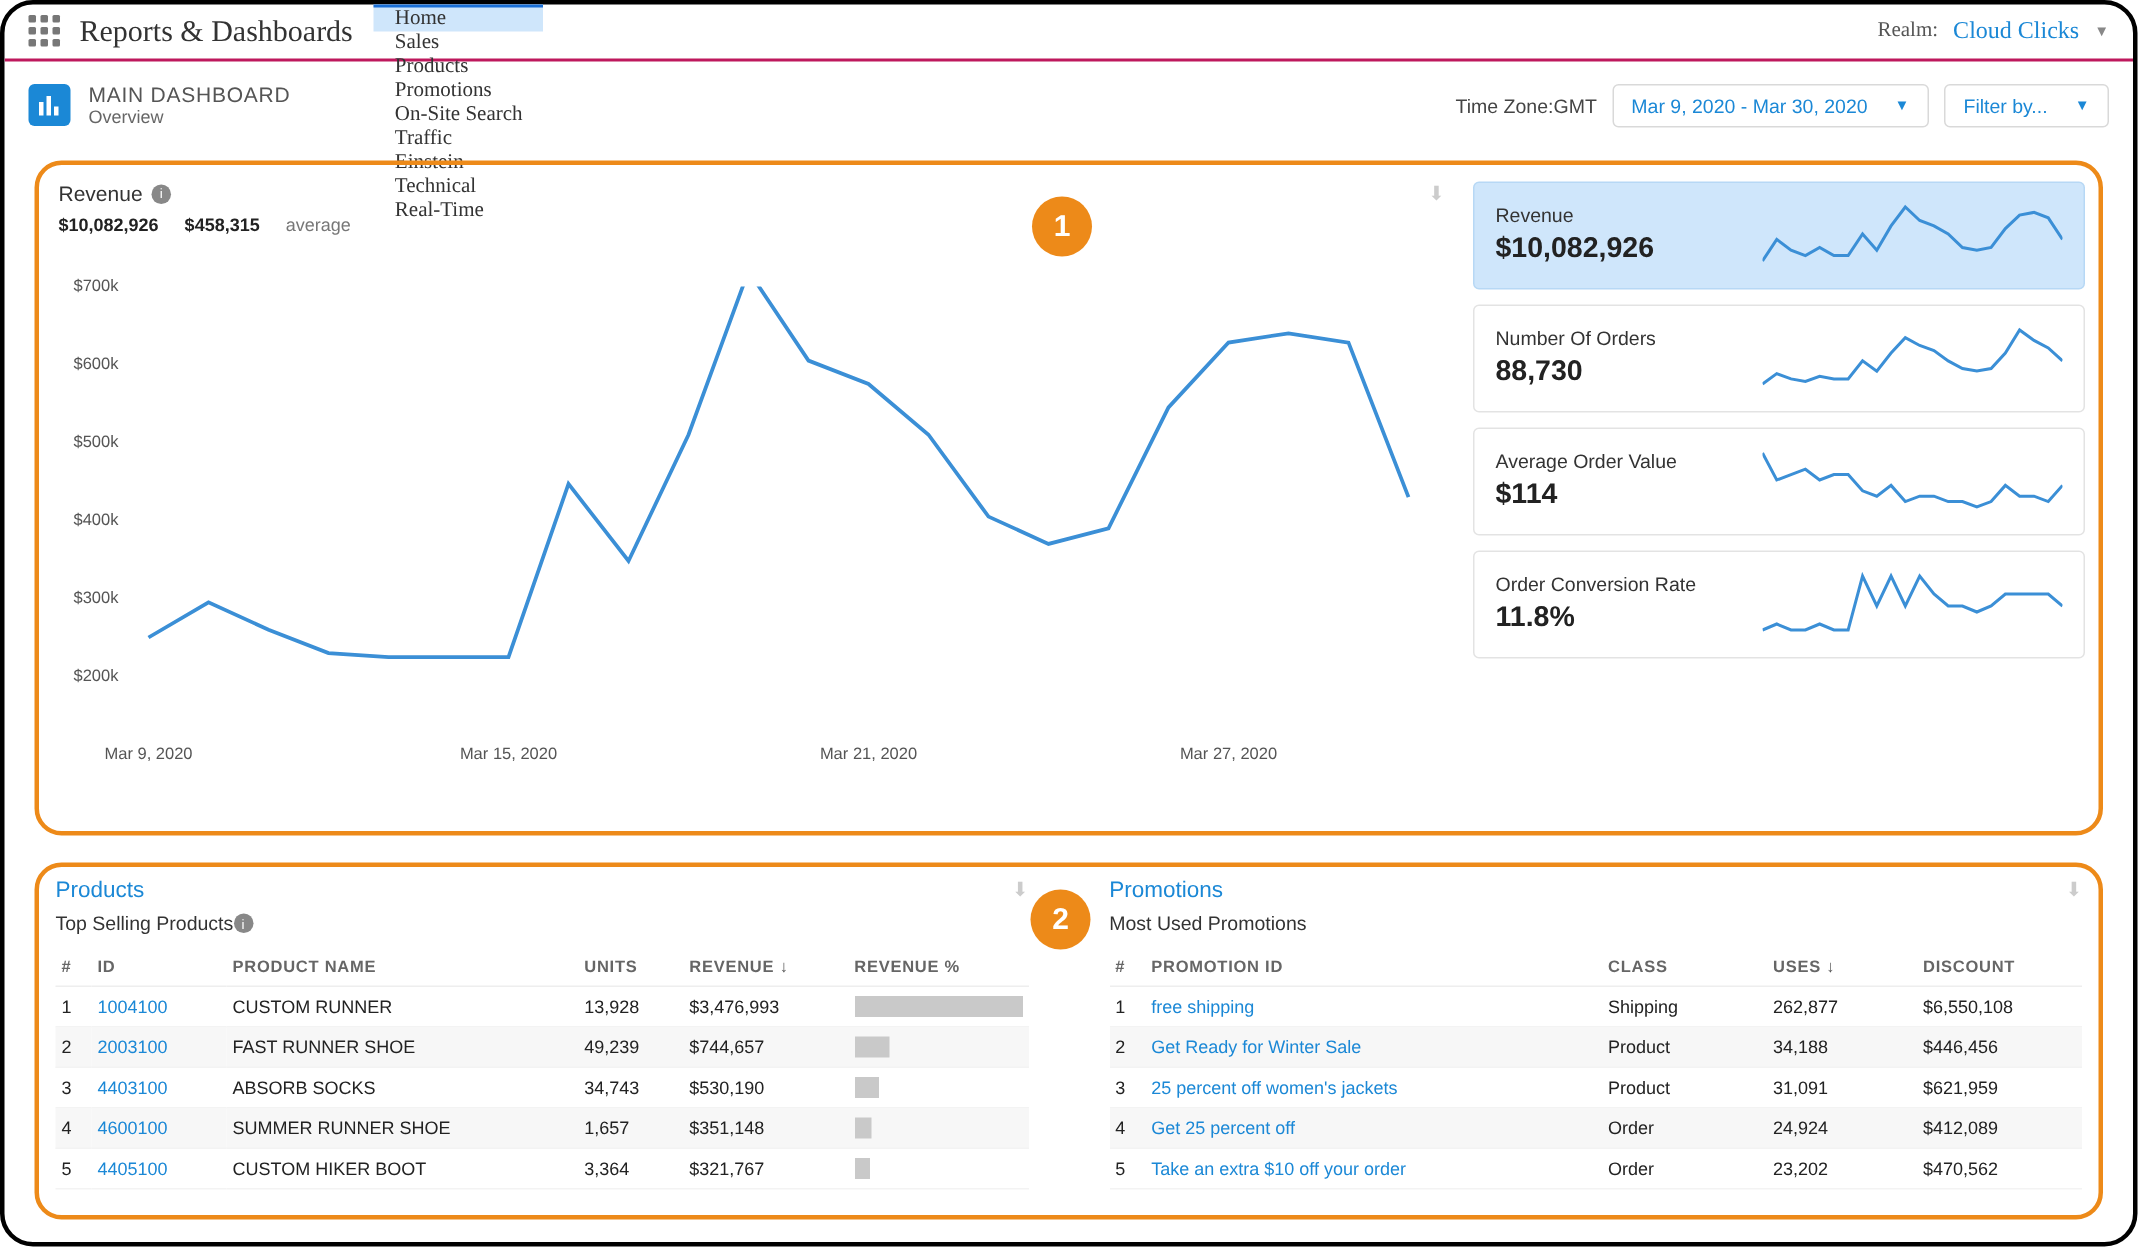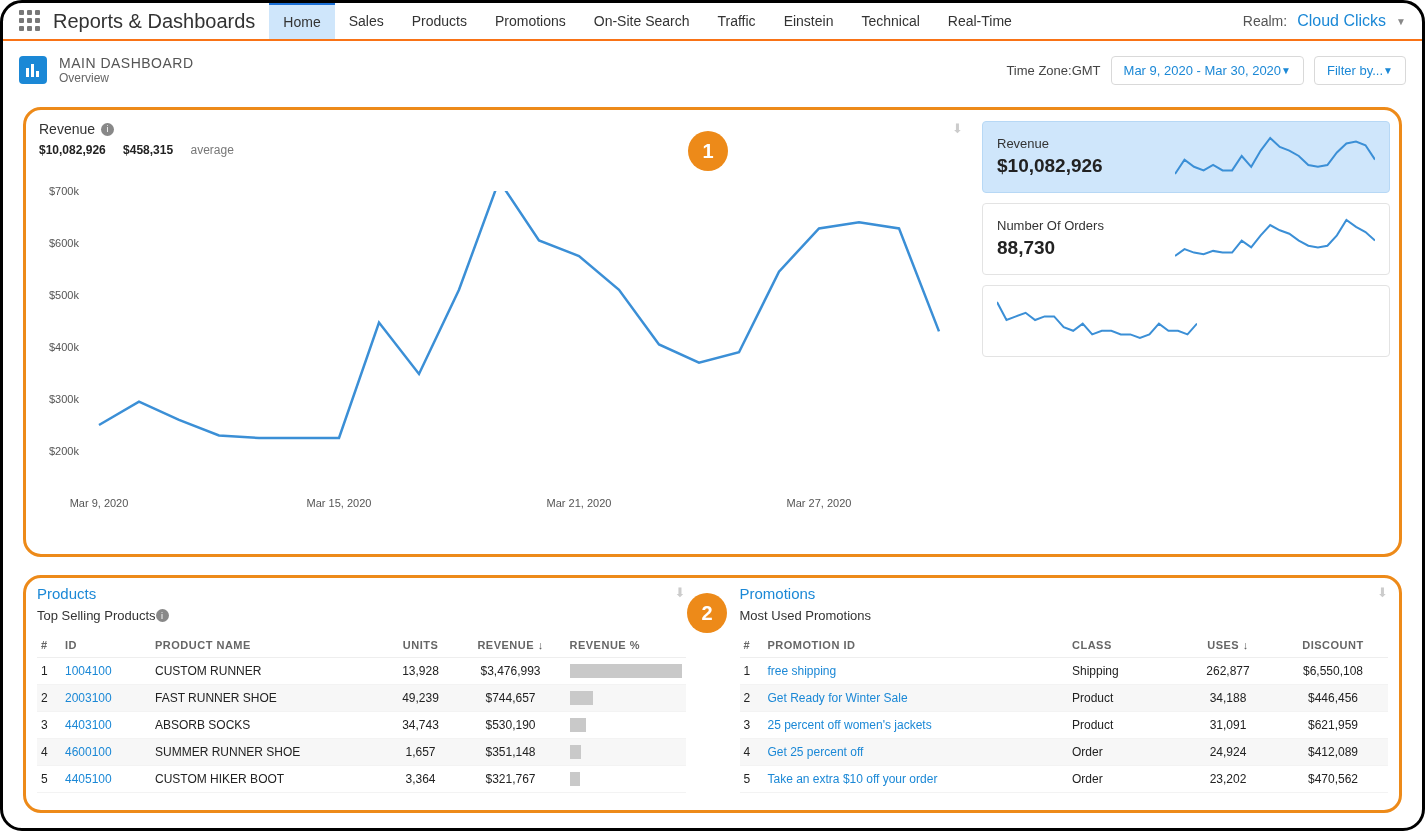--- a/index.html
+++ b/index.html
@@ -1,33 +1,33 @@
 <!DOCTYPE html>
 <html><head>
 <meta charset="utf-8">
 <style>
   * { box-sizing: border-box; margin: 0; padding: 0; }
   body { font-family: -apple-system, "Segoe UI", Arial, sans-serif; background: #fff; color: #222; width: 1425px; height: 831px; border: 3px solid #000; border-radius: 22px; overflow: hidden; position: relative; }
-  .topbar { display: flex; align-items: center; height: 38px; border-bottom: 2px solid #f97316; padding: 0 10px; }
+  .topbar { display: flex; align-items: center; height: 38px; border-bottom: 2px solid #be185d; padding: 0 10px; font-family: Liberation Serif, serif; }
   .app-launcher { width: 22px; height: 22px; display: grid; grid-template-columns: repeat(3,5px); grid-template-rows: repeat(3,5px); gap: 3px; margin: 0 12px 0 6px; cursor: pointer; }
   .app-launcher span { background: #777; border-radius: 1px; }
   .branding { font-size: 20px; font-weight: 400; color: #333; margin-right: 14px; }
-  .tabs { display: flex; height: 100%; }
+  .tabs { display: flex; height: 100%; flex-direction: column; }
   .tab { padding: 0 14px; display: flex; align-items: center; font-size: 14px; color: #333; cursor: pointer; }
   .tab.active { background: #cfe6fb; border-top: 3px solid #1a6fd6; padding-top: 0; margin-top: -1px; font-weight: 400; }
   .realm { margin-left: auto; display: flex; align-items: center; gap: 10px; font-size: 14px; color: #555; padding-right: 6px; }
   .realm-val { color: #1b88d6; font-size: 16px; }
   .chev { color: #888; font-size: 10px; }
 
   .header { display: flex; align-items: center; padding: 14px 16px 10px 16px; }
   .h-icon { width: 28px; height: 28px; background: #1b88d6; border-radius: 4px; display: flex; align-items: center; justify-content: center; color: #fff; margin-right: 12px; }
   .h-title { font-size: 14px; color: #555; letter-spacing: 0.5px; text-align: center; }
   .h-sub { font-size: 12px; color: #666; }
   .h-right { margin-left: auto; display: flex; align-items: center; gap: 10px; font-size: 13px; }
-  .btn { border: 1px solid #d9d9d9; border-radius: 4px; padding: 6px 12px; color: #1b88d6; display: flex; align-items: center; gap: 0; cursor: pointer; background: #fff; font-size: 13px; }
+  .btn { border: 1px solid #d9d9d9; border-radius: 4px; padding: 6px 12px; color: #1b88d6; display: flex; align-items: center; gap: 18px; cursor: pointer; background: #fff; font-size: 13px; }
   .tz { color: #444; }
 
   .annot-box { border: 3px solid #ed8a19; border-radius: 18px; position: absolute; }
   .annot-num { position: absolute; width: 40px; height: 40px; border-radius: 50%; background: #ed8a19; color: #fff; font-size: 20px; font-weight: 600; display: flex; align-items: center; justify-content: center; z-index: 5; }
 
   .main-panel { position: absolute; left: 20px; top: 104px; right: 20px; height: 450px; }
   .chart-area { position: absolute; left: 16px; top: 14px; width: 930px; height: 420px; }
   .chart-title { font-size: 14px; color: #333; display: flex; align-items: center; gap: 6px; }
   .info-icon { width: 13px; height: 13px; border-radius: 50%; background: #888; color: #fff; font-size: 9px; display: inline-flex; align-items: center; justify-content: center; }
   .chart-totals { font-size: 12px; margin-top: 6px; }
@@ -43,21 +43,21 @@
   .spark-label { font-size: 13px; color: #333; }
   .spark-value { font-size: 19px; font-weight: 700; margin-top: 4px; }
   svg.spark { width: 200px; height: 48px; }
 
   .bottom-panel { position: absolute; left: 20px; top: 572px; right: 20px; height: 238px; display: flex; gap: 26px; }
   .sub-card { flex: 1; padding: 10px 14px 0 14px; position: relative; }
   .sub-title { color: #1b88d6; font-size: 15px; }
   .sub-sub { font-size: 13px; color: #333; margin-top: 6px; display: flex; align-items: center; gap: 0; }
   table { width: 100%; border-collapse: collapse; margin-top: 10px; font-size: 12px; }
   th { text-align: left; color: #666; font-weight: 600; font-size: 11px; letter-spacing: 0.5px; padding: 6px 4px; border-bottom: 1px solid #eee; }
-  th.r, td.r { text-align: center; }
+  th.r, td.r { text-align: left; }
   td { padding: 6px 4px; border-bottom: 1px solid #f3f3f3; }
   tr.alt td { background: #f7f7f7; }
   .id-link { color: #1b88d6; cursor: pointer; }
   .bar-cell { width: 120px; }
   .bar-fg { height: 14px; background: #c9c9c9; }
   .sort-icon { font-size: 11px; color: #555; }
 </style>
 </head>
 <body>
 
@@ -165,22 +165,35 @@
       <div class="spark-card">
         <div>
           <div class="spark-label">Number Of Orders</div>
           <div class="spark-value">88,730</div>
         </div>
         <svg class="spark">
           <path d="M0.0,42.0 L9.5,35.1 L19.0,38.6 L28.6,40.3 L38.1,36.9 L47.6,38.6 L57.1,38.6 L66.7,26.6 L76.2,33.4 L85.7,21.4 L95.2,11.1 L104.8,16.3 L114.3,19.7 L123.8,26.6 L133.3,31.7 L142.9,33.4 L152.4,31.7 L161.9,21.4 L171.4,6.0 L181.0,12.9 L190.5,18.0 L200.0,26.6" stroke="#3b8fd6" stroke-width="2" fill="none"></path>
         </svg>
       </div>
       <div class="spark-card">
+        <div>
+          <div class="spark-label">Average Order Value</div>
+          <div class="spark-value">$114</div>
+        </div>
         <svg class="spark">
           <path d="M0.0,6.0 L9.5,24.0 L19.0,20.4 L28.6,16.8 L38.1,24.0 L47.6,20.4 L57.1,20.4 L66.7,31.2 L76.2,34.8 L85.7,27.6 L95.2,38.4 L104.8,34.8 L114.3,34.8 L123.8,38.4 L133.3,38.4 L142.9,42.0 L152.4,38.4 L161.9,27.6 L171.4,34.8 L181.0,34.8 L190.5,38.4 L200.0,27.6" stroke="#3b8fd6" stroke-width="2" fill="none"></path>
+        </svg>
+      </div>
+      <div class="spark-card">
+        <div>
+          <div class="spark-label">Order Conversion Rate</div>
+          <div class="spark-value">11.8%</div>
+        </div>
+        <svg class="spark">
+          <path d="M0.0,42.0 L9.5,38.0 L19.0,42.0 L28.6,42.0 L38.1,38.0 L47.6,42.0 L57.1,42.0 L66.7,6.0 L76.2,26.0 L85.7,6.0 L95.2,26.0 L104.8,6.0 L114.3,18.0 L123.8,26.0 L133.3,26.0 L142.9,30.0 L152.4,26.0 L161.9,18.0 L171.4,18.0 L181.0,18.0 L190.5,18.0 L200.0,26.0" stroke="#3b8fd6" stroke-width="2" fill="none"></path>
         </svg>
       </div>
     </div>
 </div>
 
 <div class="annot-box" style="left:20px; top:572px; right:20px; height:238px;"></div>
 <div class="annot-num" style="left:684px; top:590px;">2</div>
 
 <div class="bottom-panel">
   <div class="sub-card">

